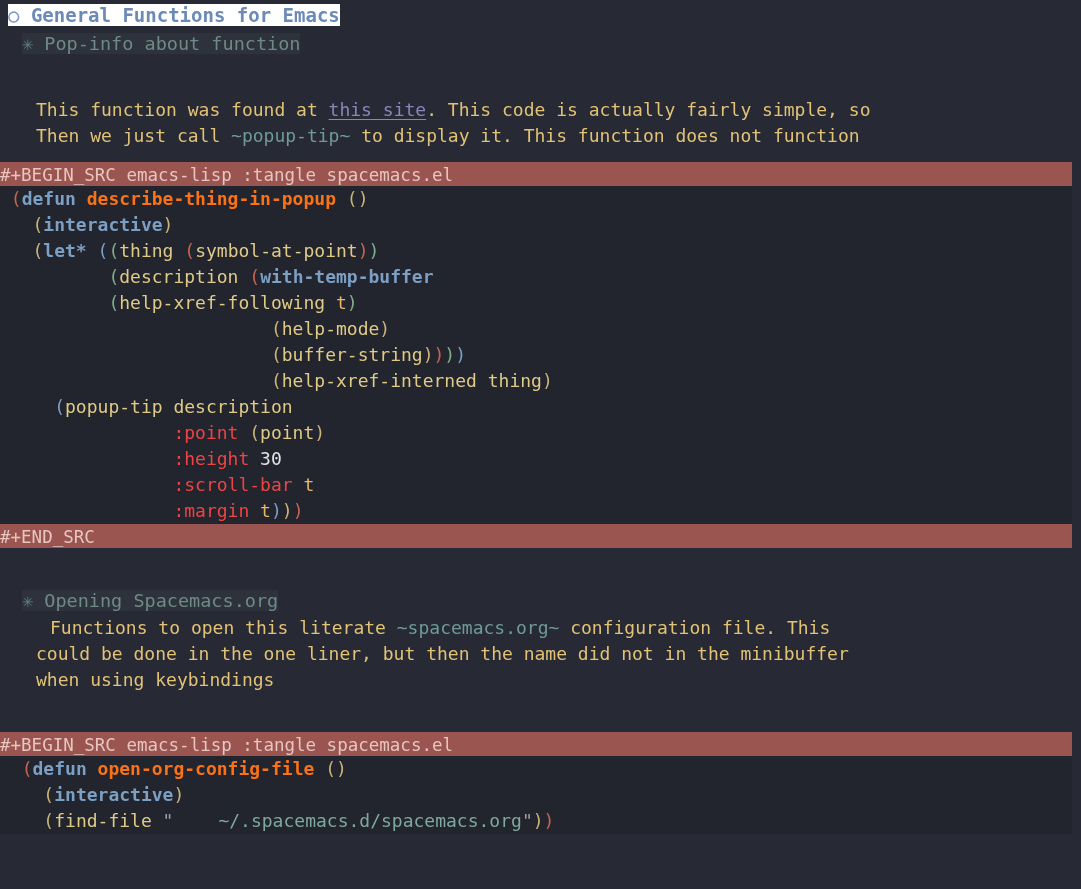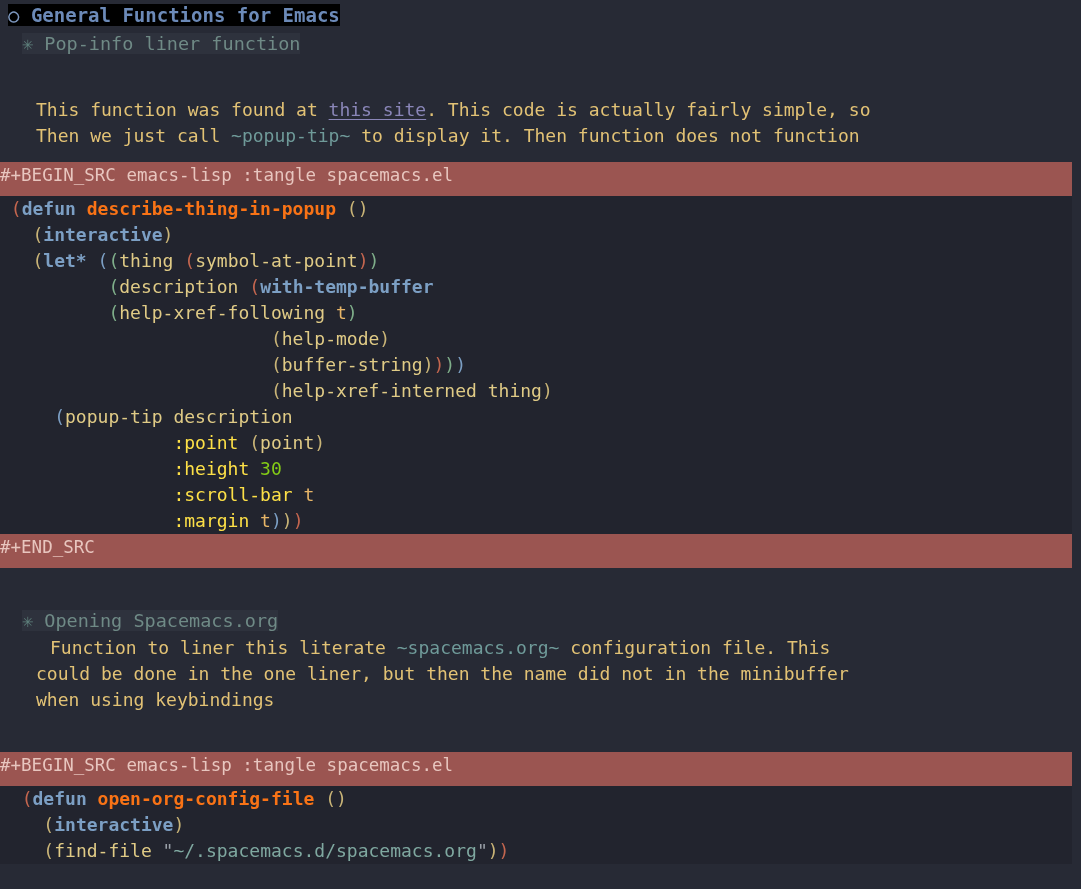--- a/index.html
+++ b/index.html
@@ -35,21 +35,21 @@
   
   .h1 {
     color: #6c8ab8;
     font-weight: bold;
     padding-left: 8px;
     height: 30px;
     line-height: 30px;
     white-space: pre;
     font-size: 19px;
   }
-  .h1 .hl { background: #000000; }
+  .h1 .hl { background: #ffffff; }
   .h2 {
     color: #6f8a86;
     padding-left: 22px;
     height: 28px;
     line-height: 28px;
     white-space: pre;
     font-size: 18.5px;
   }
   .h2 .hl { background: #2e323d; }
   .bullet1 { color: #7c96bd; }
@@ -71,61 +71,61 @@
     text-decoration: underline;
     text-underline-offset: 3px;
   }
   .verb { color: #6f9a99; }
 
   
   .srcbar {
     background: #9b5551;
     color: #e8c6bf;
     white-space: pre;
-    height: 34px;
+    height: 24px;
     line-height: 26px;
     padding-left: 0px;
     font-size: 17.5px;
     width: 1072px;
   }
 
   .srcbody {
     background: #22242e;
     width: 1072px;
   }
   .srcbody .line { padding-left: 0; }
 
   
   .p1 { color: #c4664f; }          
   .p2 { color: #c9b477; }          
   .p3 { color: #7c9fc4; }          
   .p4 { color: #7fae8a; }          
   .kword  { color: #7c9fc4; font-weight: bold; }  
   .fname  { color: #f97316; font-weight: bold; }  
   .sym    { color: #e0cb86; }      
-  .kw     { color: #fde047; }      
+  .kw     { color: #ef4444; }      
   .const  { color: #e8b668; }      
-  .num    { color: #84cc16; }      
-  .str    { color: #7fa8a0; }      
+  .num    { color: #e5e5e5; }      
+  .str    { color: #7fa8a0; margin-left: 45px; }      
   .strq   { color: #9aa0a8; }      
 </style>
 </head>
 <body>
 
 <div class="doc">
 
   <div class="h1"><span class="hl"><span class="bullet1">○</span> <span>General Functions for Emacs</span></span></div>
 
-  <div class="h2"><span class="hl"><span class="bullet2">✳</span> <span>Pop-info liner function</span></span></div>
+  <div class="h2"><span class="hl"><span class="bullet2">✳</span> <span>Pop-info about function</span></span></div>
 
   <div class="blank"></div>
   <div class="blank-half"></div>
 
   <div class="line para"><span>This function was found at </span><span class="link">this site</span><span>. This code is actually fairly simple, so</span></div>
-  <div class="line para"><span>Then we just call </span><span class="verb">~popup-tip~</span><span> to display it. Then function does not function</span></div>
+  <div class="line para"><span>Then we just call </span><span class="verb">~popup-tip~</span><span> to display it. This function does not function</span></div>
 
   <div class="blank-half"></div>
 
   <div class="srcbar"><span>#+BEGIN_SRC emacs-lisp :tangle spacemacs.el</span></div>
 
   <div class="srcbody">
     <div class="line"> <span class="p1">(</span><span class="kword">defun</span> <span class="fname">describe-thing-in-popup</span> <span class="p2">()</span></div>
     <div class="line">   <span class="p2">(</span><span class="kword">interactive</span><span class="p2">)</span></div>
     <div class="line">   <span class="p2">(</span><span class="kword">let*</span> <span class="p3">(</span><span class="p4">(</span><span class="sym">thing</span> <span class="p1">(</span><span class="sym">symbol-at-point</span><span class="p1">)</span><span class="p4">)</span></div>
     <div class="line">          <span class="p4">(</span><span class="sym">description</span> <span class="p1">(</span><span class="kword">with-temp-buffer</span></div>
@@ -140,21 +140,21 @@
     <div class="line">                <span class="kw">:margin</span> <span class="const">t</span><span class="p3">)</span><span class="p2">)</span><span class="p1">)</span></div>
   </div>
 
   <div class="srcbar"><span>#+END_SRC</span></div>
 
   <div class="blank"></div>
   <div class="blank-half"></div>
 
   <div class="h2"><span class="hl"><span class="bullet2">✳</span> <span>Opening Spacemacs.org</span></span></div>
 
-  <div class="line para-ind"><span>Function to liner this literate </span><span class="verb">~spacemacs.org~</span><span> configuration file. This</span></div>
+  <div class="line para-ind"><span>Functions to open this literate </span><span class="verb">~spacemacs.org~</span><span> configuration file. This</span></div>
   <div class="line para">could be done in the one liner, but then the name did not in the minibuffer</div>
   <div class="line para">when using keybindings</div>
 
   <div class="blank"></div>
   <div class="blank-half"></div>
 
   <div class="srcbar"><span>#+BEGIN_SRC emacs-lisp :tangle spacemacs.el</span></div>
 
   <div class="srcbody">
     <div class="line">  <span class="p1">(</span><span class="kword">defun</span> <span class="fname">open-org-config-file</span> <span class="p2">()</span></div>

